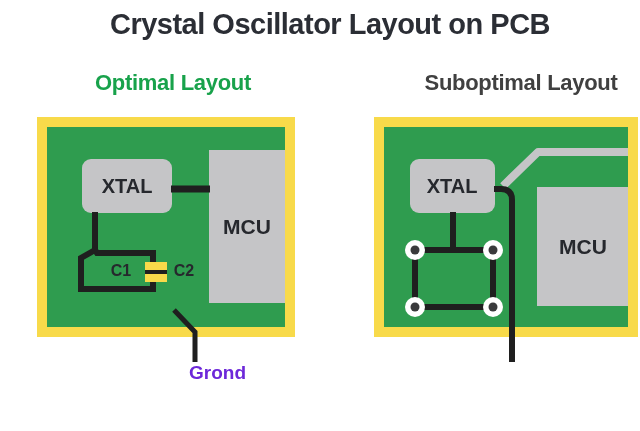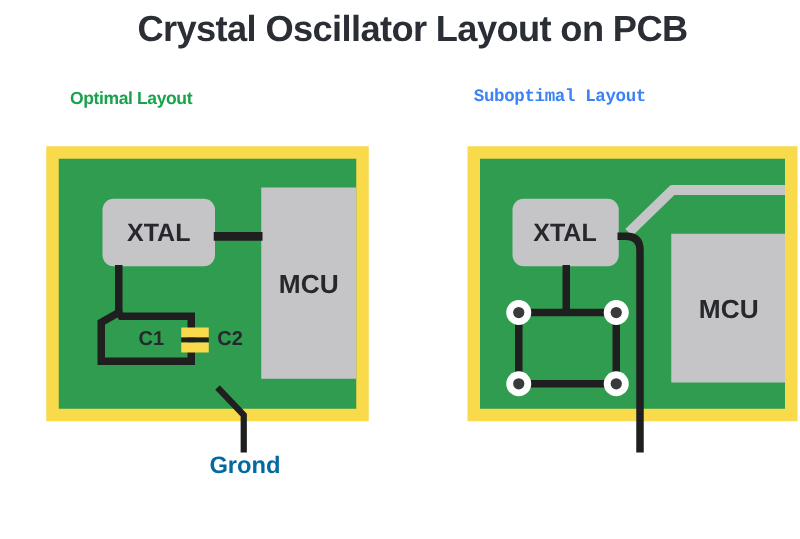--- a/index.html
+++ b/index.html
@@ -5,28 +5,28 @@
   html,body{margin:0;padding:0;background:#fff;}
   .canvas{
     position:relative;width:640px;height:390px;background:#ffffff;
     overflow:hidden;font-family:"Liberation Sans",sans-serif;
   }
   .title{
     position:absolute;left:20px;right:0;top:8px;text-align:center;
     font-size:29px;font-weight:700;color:#2b2e35;letter-spacing:-0.5px;
   }
   .subtitle{
-    position:absolute;top:70px;width:234px;text-align:left;
-    font-size:14px;font-weight:700;letter-spacing:-0.3px;
+    position:absolute;top:70px;width:234px;text-align:center;
+    font-size:22px;font-weight:700;letter-spacing:-0.3px;
   }
   .subtitle.optimal{left:56px;color:#18a24b;}
-  .subtitle.suboptimal{left:379px;color:#3b82f6;font-family:Liberation Mono, monospace;}
+  .subtitle.suboptimal{left:404px;color:#404040;}
   .ground-label{
-    position:absolute;top:362px;width:100px;text-align:center;
-    font-size:19px;font-weight:700;color:#0369a1;
+    position:absolute;top:362px;width:100px;text-align:right;
+    font-size:19px;font-weight:700;color:#6d28d9;
   }
   .ground-label.left{left:146px;}
   .ground-label.right{left:465px;}
   svg{position:absolute;left:0;top:0;}
   svg text{
     font-family:"Liberation Sans",sans-serif;font-weight:700;
     fill:#26282d;text-anchor:middle;
   }
 </style>
 </head>

